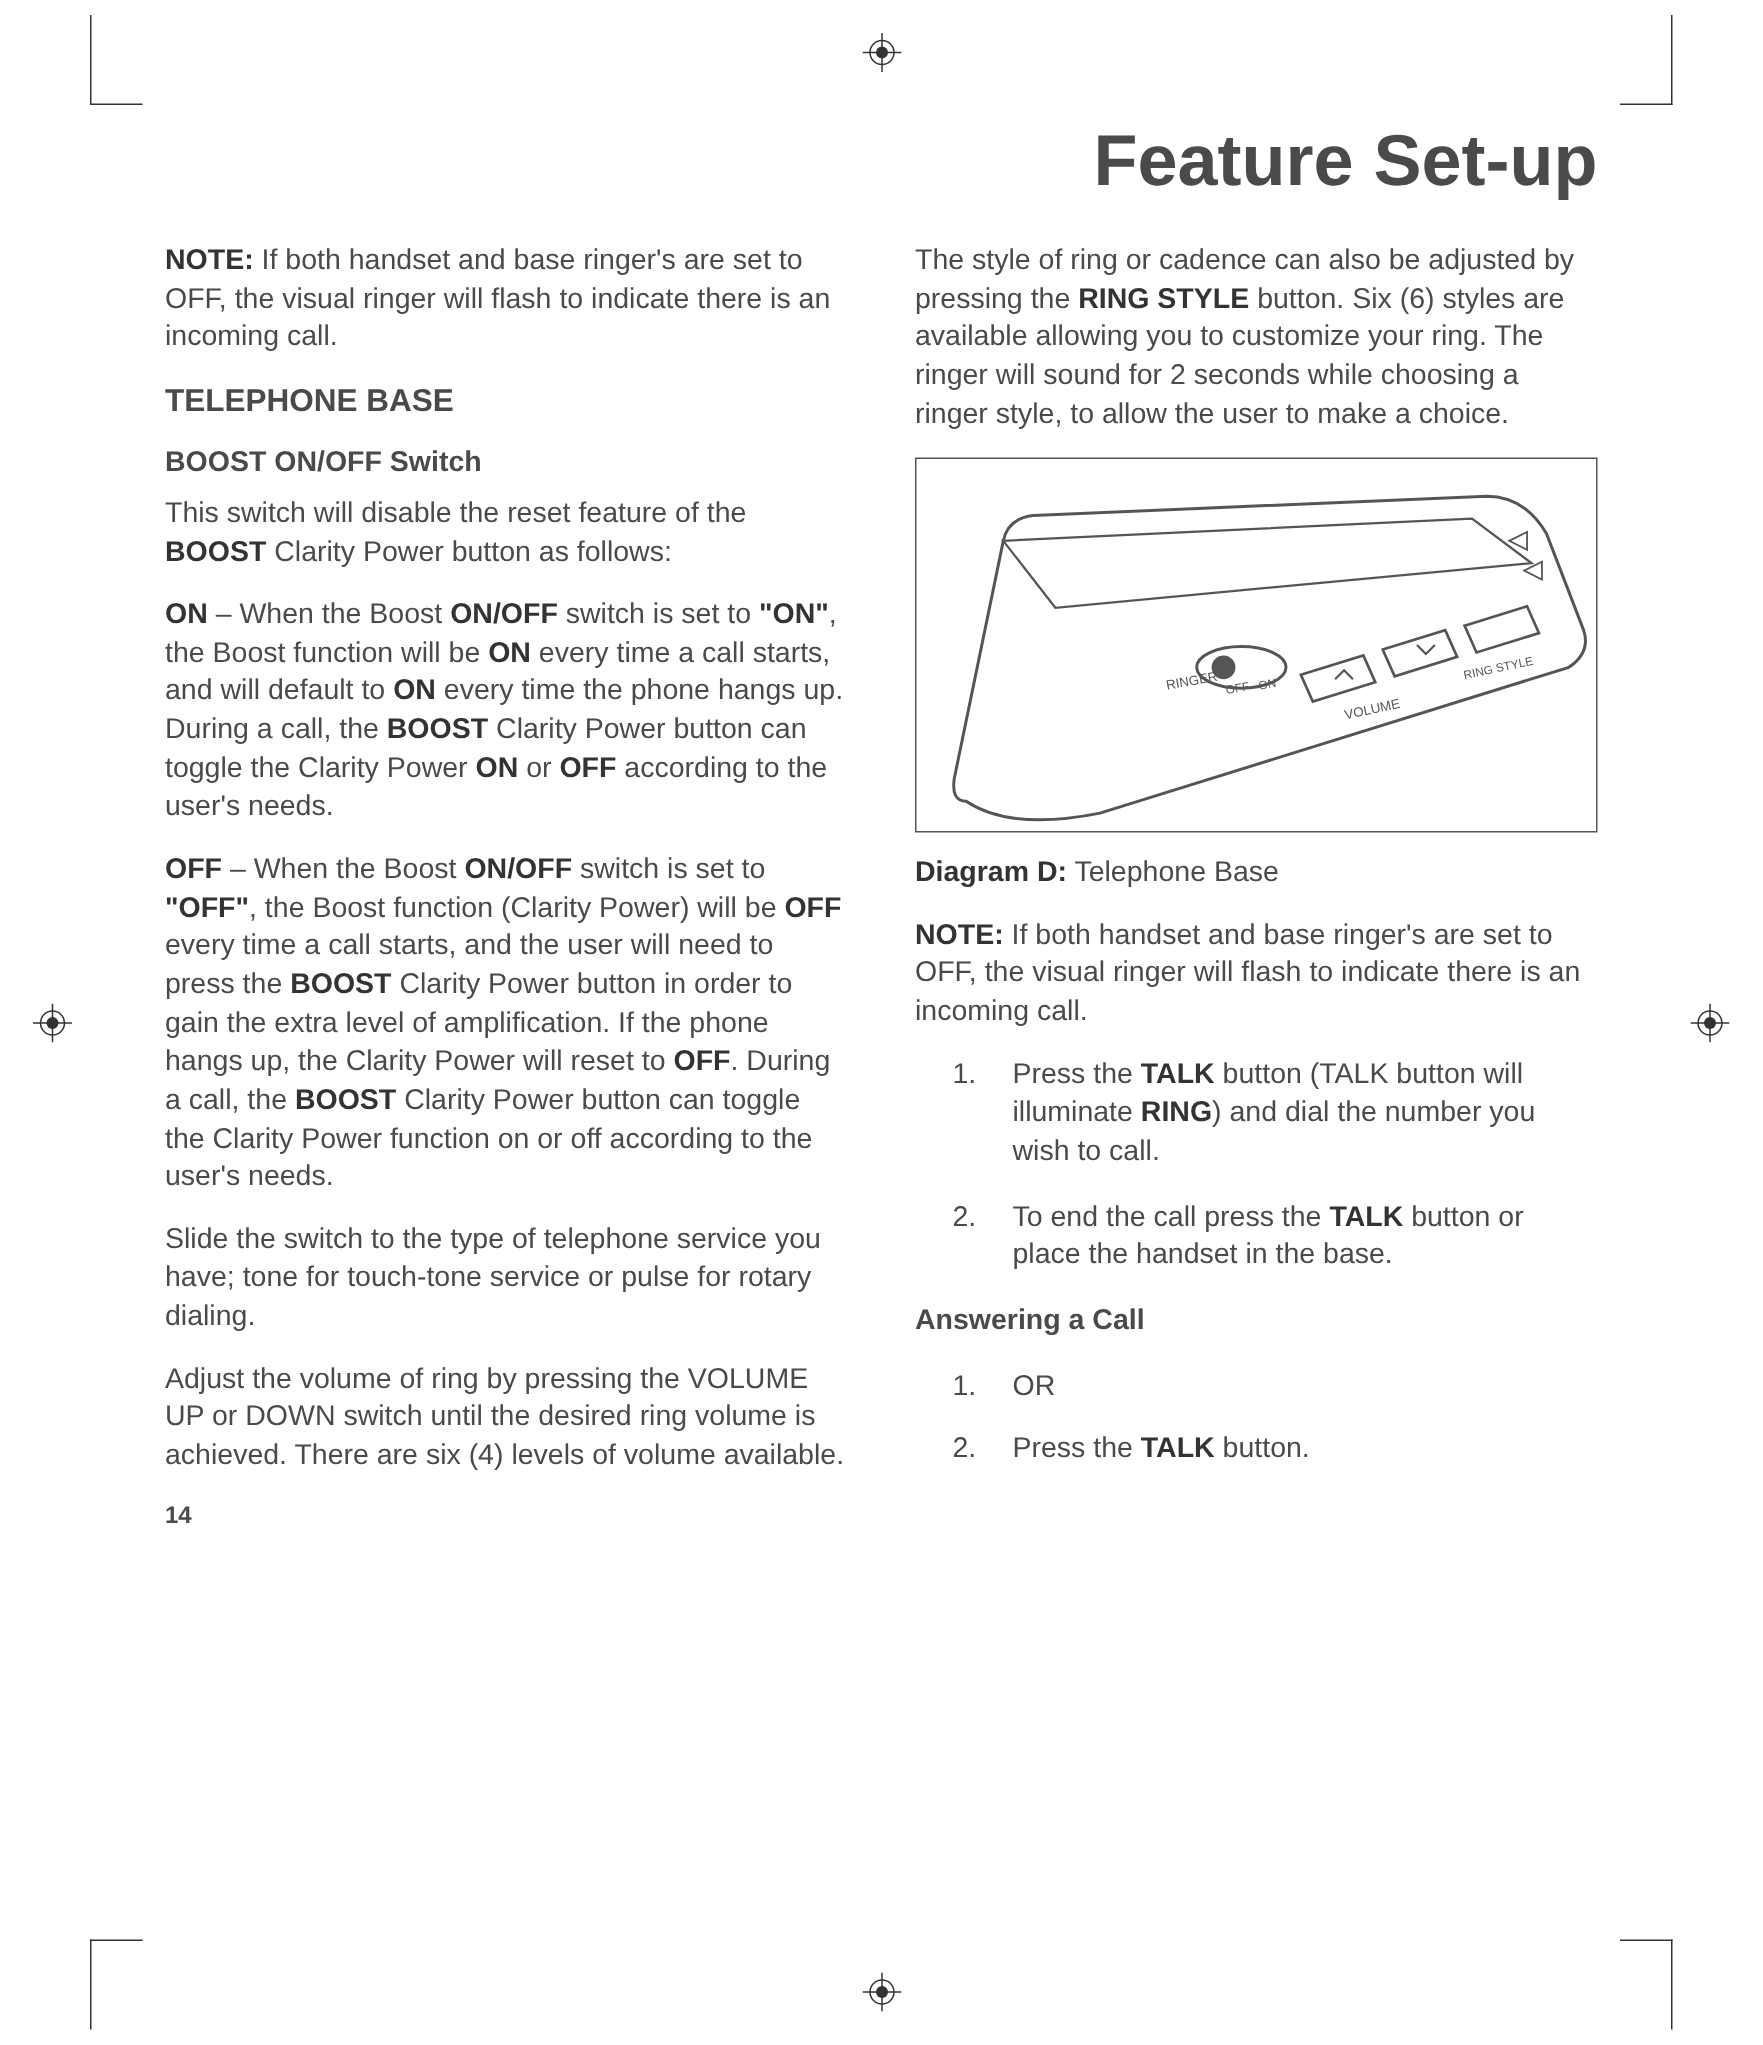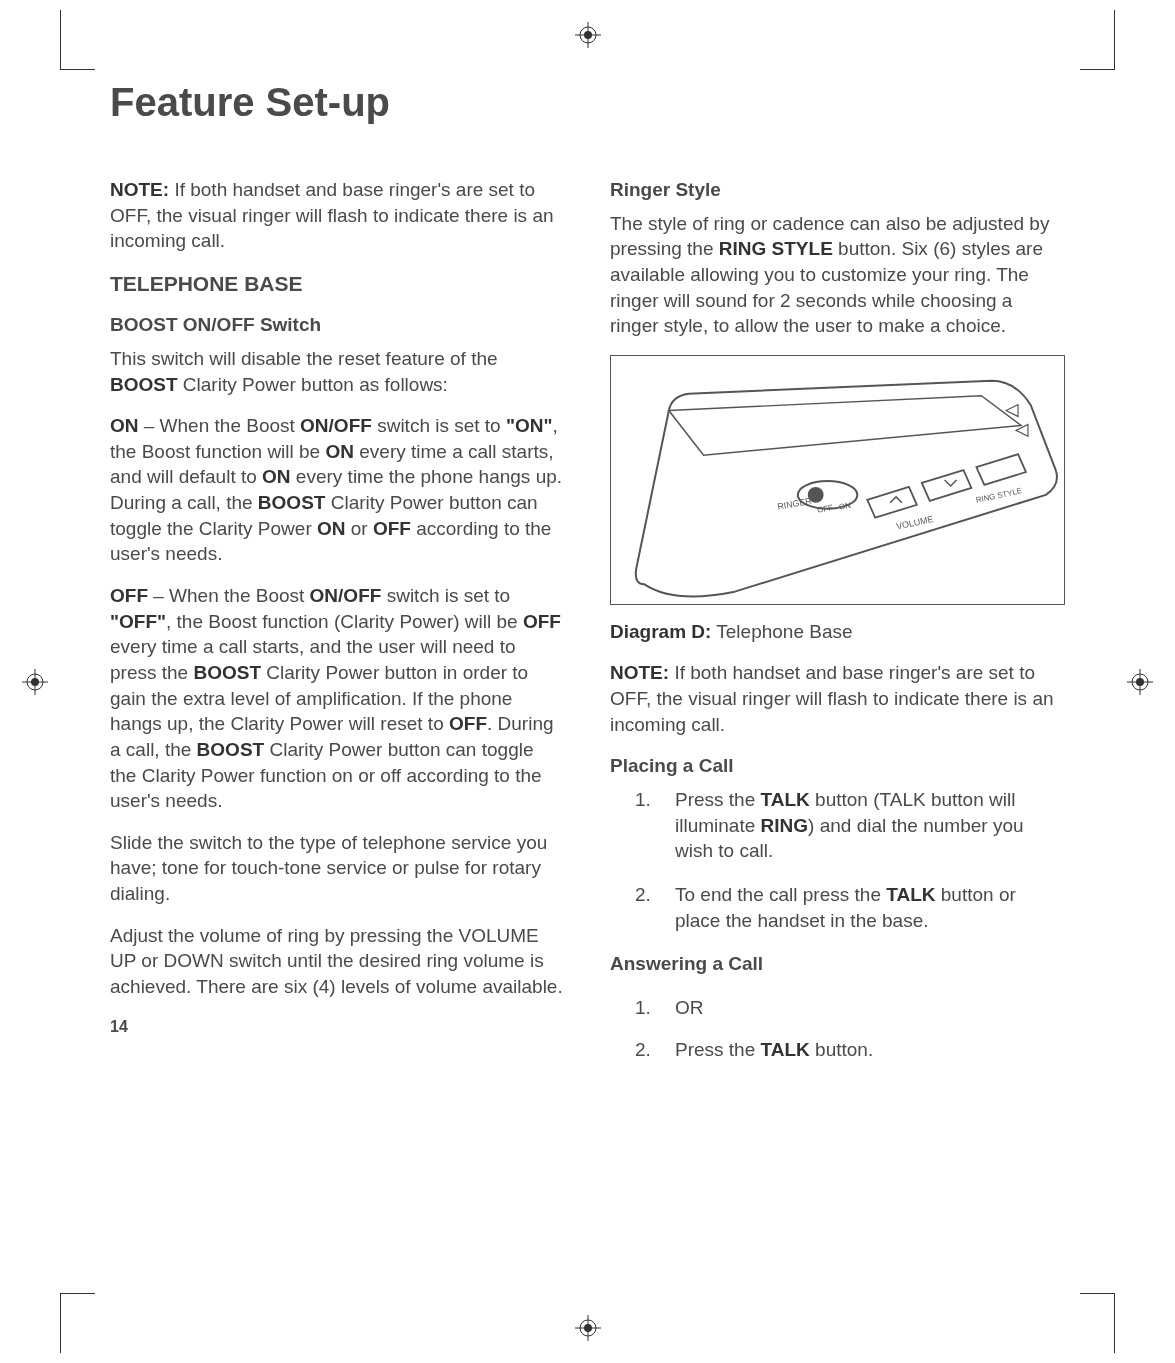--- a/index.html
+++ b/index.html
@@ -24,24 +24,24 @@
     .reg-right { right: 22px; top: 50%; transform: translateY(-50%); }
 
     .page {
       position: absolute;
       top: 80px;
       left: 110px;
       right: 110px;
       bottom: 90px;
     }
     .title {
-      text-align: left;
-      font-size: 40px;
+      text-align: right;
+      font-size: 48px;
       font-weight: bold;
-      margin-bottom: 52px;
+      margin-bottom: 26px;
     }
     .cols {
       display: flex;
       gap: 45px;
     }
     .col { flex: 1; font-size: 19px; line-height: 1.35; }
     .col p { margin-bottom: 16px; }
     .col h2 { font-size: 21px; font-weight: bold; margin-bottom: 14px; margin-top: 10px; }
     .col h3 { font-size: 19px; font-weight: bold; margin-bottom: 8px; margin-top: 10px; }
     .pagenum { font-size: 16px; font-weight: bold; margin-top: 14px; }
@@ -118,21 +118,20 @@
       <p><b>OFF</b><span> – When the Boost </span><b>ON/OFF</b><span> switch is set to </span><b>"OFF"</b><span>, the Boost function (Clarity Power) will be </span><b>OFF</b><span> every time a call starts, and the user will need to press the </span><b>BOOST</b><span> Clarity Power button in order to gain the extra level of amplification. If the phone hangs up, the Clarity Power will reset to </span><b>OFF</b><span>. During a call, the </span><b>BOOST</b><span> Clarity Power button can toggle the Clarity Power function on or off according to the user's needs.</span></p>
 
       <p>Slide the switch to the type of telephone service you have; tone for touch-tone service or pulse for rotary dialing.</p>
 
       <p>Adjust the volume of ring by pressing the VOLUME UP or DOWN switch until the desired ring volume is achieved. There are six (4) levels of volume available.</p>
 
       <div class="pagenum">14</div>
     </div>
 
     <div class="col">
-      <h3 style="margin-top:0">Ringer Style</h3>
       <p><span>The style of ring or cadence can also be adjusted by pressing the </span><b>RING STYLE</b><span> button. Six (6) styles are available allowing you to customize your ring.  The ringer will sound for 2 seconds while choosing a ringer style, to allow the user to make a choice.</span></p>
 
       <div class="diagram-box">
         <svg viewBox="0 0 450 250" width="100%" height="100%">
 
           <path d="M 30 230 Q 20 230 22 215 L 55 55 Q 58 40 75 38 L 380 25 Q 405 25 420 50 L 445 115 Q 450 130 435 140 L 120 238 Q 60 250 30 230 Z" fill="none" stroke="#555" stroke-width="2"></path>
 
           <path d="M 55 55 L 370 40 L 410 70 L 90 100 Z" fill="none" stroke="#555" stroke-width="1.5"></path>
 
           <path d="M 395 55 l 12 -6 l 0 12 z" fill="none" stroke="#555" stroke-width="1.2"></path>
@@ -152,21 +151,20 @@
 
           <path d="M 365 112 l 42 -13 l 8 18 l -42 13 z" fill="none" stroke="#555" stroke-width="1.8"></path>
           <text x="365" y="148" font-size="8" fill="#555" transform="rotate(-12 365 148)">RING STYLE</text>
         </svg>
       </div>
 
       <p><b>Diagram D:</b><span> Telephone Base</span></p>
 
       <p><b>NOTE:</b><span> If both handset and base ringer's are set to OFF, the visual ringer will flash to indicate there is an incoming call.</span></p>
 
-      <h3>Placing a Call</h3>
       <ol>
         <li><span class="num">1.</span><span>Press the </span><b>TALK</b><span> button (TALK button will illuminate </span><b>RING</b><span>) and dial the number you wish to call.</span></li>
         <li><span class="num">2.</span><span>To end the call press the </span><b>TALK</b><span> button or place the handset in the base.</span></li>
       </ol>
 
       <h3>Answering a Call</h3>
       <ol>
         <li><span class="num">1.</span></li>
       </ol>
       <p class="indent-or">OR</p>

